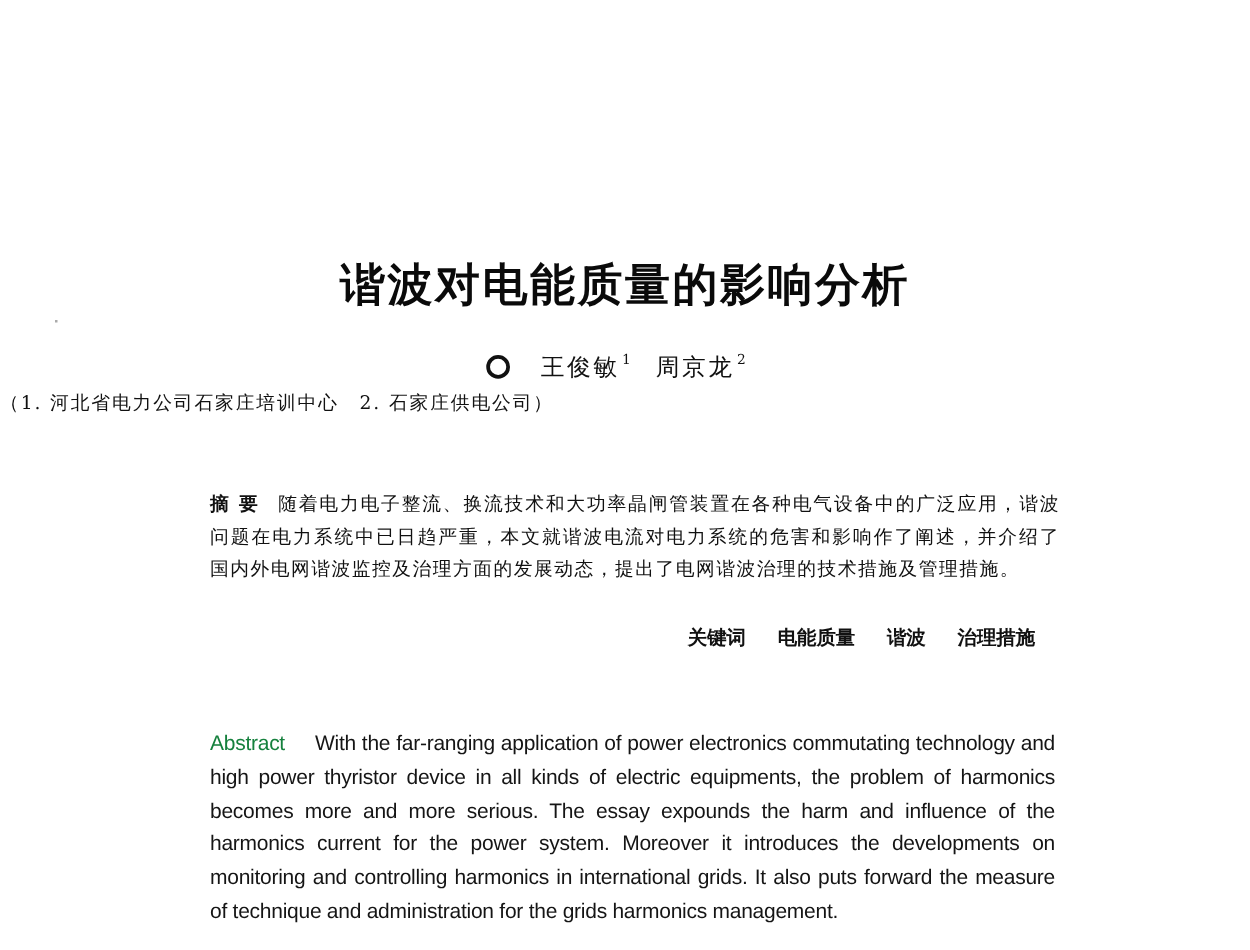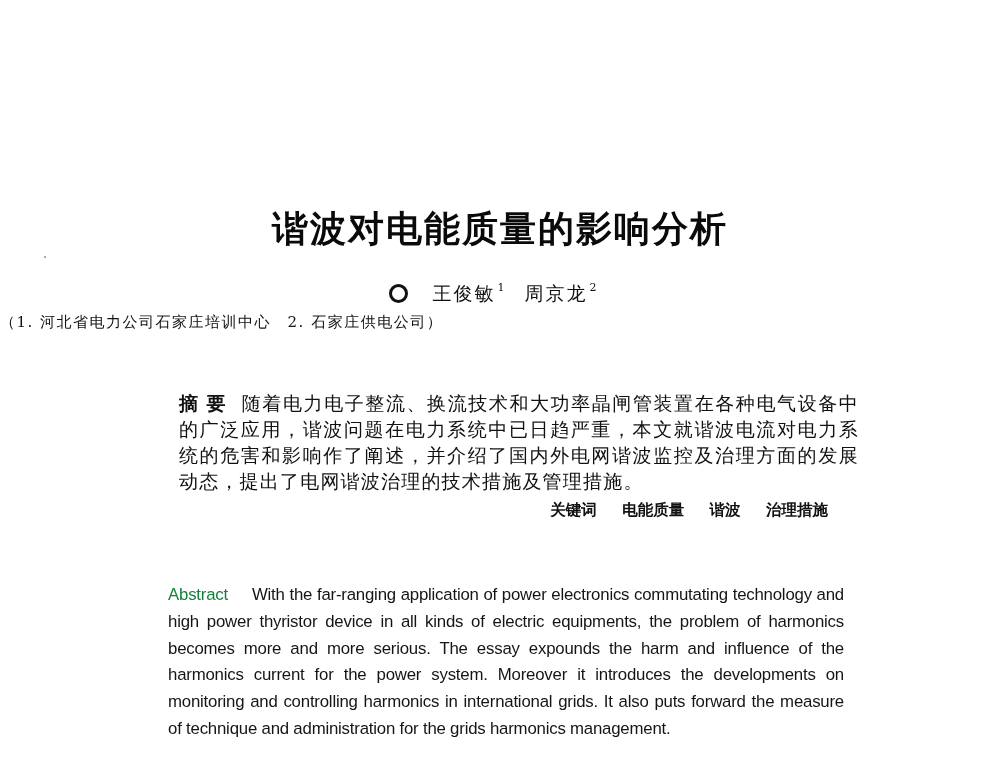--- a/index.html
+++ b/index.html
@@ -64,24 +64,24 @@
       position: absolute;
       left: 0; width: 1000px;
       top: 310px;
       text-align: left;
       font-size: 15px;
       letter-spacing: 1.5px;
       line-height: 24px;
     }
     .cn-abstract {
       position: absolute;
-      left: 179px;
+      left: 168px;
       top: 390px;
       width: 680px;
-      font-size: 19px;
+      font-size: 15px;
       line-height: 26px;
       text-align: justify;
       text-align-last: left;
       letter-spacing: 1.2px;
     }
     .cn-abstract .label {
       font-family: "DejaVu Sans", sans-serif;
       font-weight: bold;
       letter-spacing: 8px;
       margin-right: 8px;

